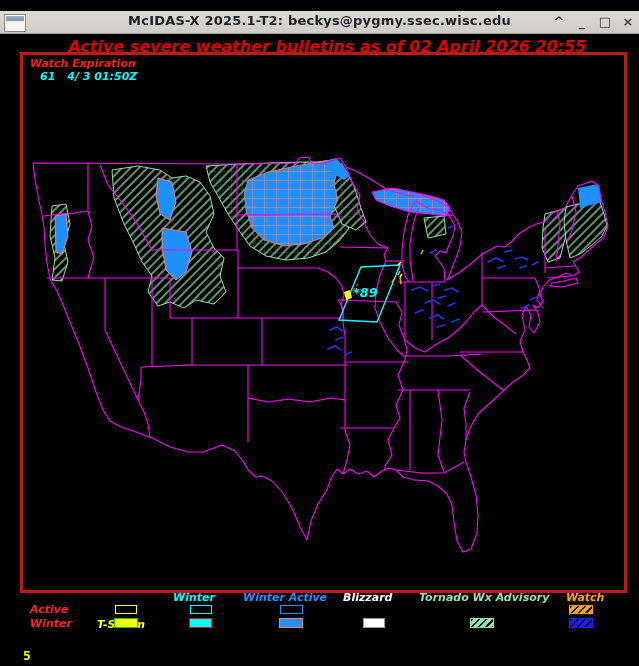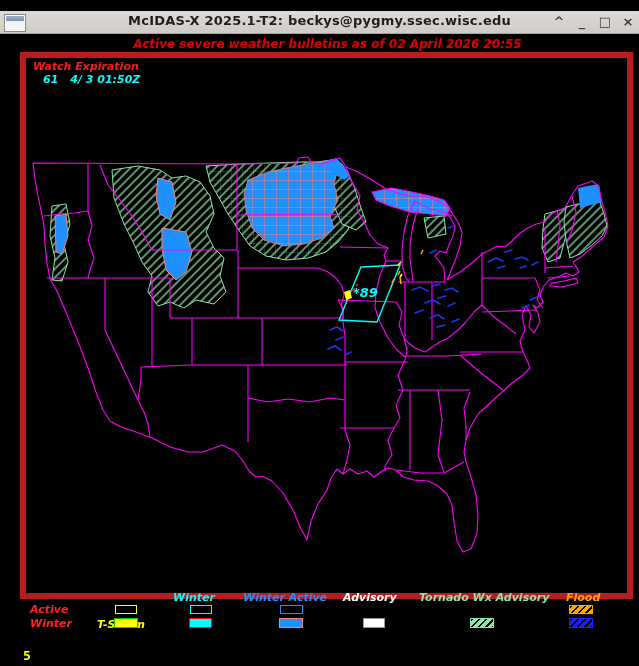--- a/index.html
+++ b/index.html
@@ -12,24 +12,24 @@
     border:1px solid #8a8886;box-shadow:inset 0 0 0 1px #fff;}
   .win-icon .band{position:absolute;left:1px;top:1px;right:1px;height:5px;
     background:linear-gradient(#9db1c9,#7e94af);}
   .win-title{position:absolute;left:0;right:0;top:2px;text-align:center;
     font-size:13px;font-weight:bold;color:#1d1f21;letter-spacing:0.2px;}
   .win-controls{position:absolute;right:4px;top:0;height:22px;display:flex;gap:9px;
     align-items:center;font-weight:bold;color:#3c3c3c;font-size:13px;}
   .win-btn{width:14px;text-align:center;cursor:default;line-height:20px;}
   
   .bulletin{position:absolute;left:16px;right:0;top:37px;text-align:center;color:#dd0000;
-    font-size:12px;font-weight:bold;font-style:italic;}
+    font-size:16px;font-weight:bold;font-style:italic;}
   
   .frame{position:absolute;left:20px;top:52px;width:601px;height:535px;
-    border:6px solid #b91c1c;background:#000;}
+    border:3px solid #b91c1c;background:#000;}
   .watch-title{position:absolute;left:7px;top:2px;color:#ff1a1a;font-size:11px;
     font-weight:bold;font-style:italic;}
   .watch-entry{position:absolute;left:17px;top:15px;color:#00ffff;font-size:11px;
     font-weight:bold;font-style:italic;}
   .watch-entry .exp{margin-left:12px;}
   
   svg.map{position:absolute;left:0;top:0;}
   
   .lg-text{position:absolute;font-size:11px;font-weight:bold;font-style:italic;white-space:nowrap;}
   .lg-box{position:absolute;box-sizing:border-box;}
@@ -214,23 +214,23 @@
     </g>
   </svg>
 
   <div>
     <span class="lg-text" style="left:30px;top:603px;color:#ff2020">Active</span>
     <span class="lg-text" style="left:30px;top:617px;color:#ff2020">Winter</span>
 
     <span class="lg-text" style="left:97px;top:618px;color:#ffff00">T-Storm</span>
     <span class="lg-text" style="left:173px;top:591px;color:#00ffff">Winter</span>
     <span class="lg-text" style="left:243px;top:591px;color:#1e90ff">Winter Active</span>
-    <span class="lg-text" style="left:343px;top:591px;color:#ffffff">Advisory</span>
+    <span class="lg-text" style="left:343px;top:591px;color:#ffffff">Blizzard</span>
     <span class="lg-text" style="left:419px;top:591px;color:#8fe3a8">Tornado Wx Advisory</span>
-    <span class="lg-text" style="left:566px;top:591px;color:#ffa500">Flood</span>
+    <span class="lg-text" style="left:566px;top:591px;color:#ffa500">Watch</span>
 
     <div class="lg-box" style="left:115px;top:605px;width:22px;height:9px;border:1px solid #ffff00"></div>
     <div class="lg-box" style="left:190px;top:605px;width:22px;height:9px;border:1px solid #00ffff"></div>
     <div class="lg-box" style="left:280px;top:605px;width:23px;height:9px;border:1px solid #1e90ff"></div>
     <div class="lg-box hatch-orange" style="left:569px;top:605px;width:24px;height:9px"></div>
 
     <div class="lg-box" style="left:114px;top:618px;width:24px;height:10px;background:#ffff00;border:1px solid #00cc00"></div>
     <div class="lg-box" style="left:189px;top:618px;width:23px;height:10px;background:#00ffff;border:1px solid #ff0000"></div>
     <div class="lg-box" style="left:279px;top:618px;width:24px;height:10px;background:#1e90ff;border:1px solid #fa8072"></div>
     <div class="lg-box" style="left:363px;top:618px;width:22px;height:10px;background:#ffffff;border:1px solid #999999"></div>

